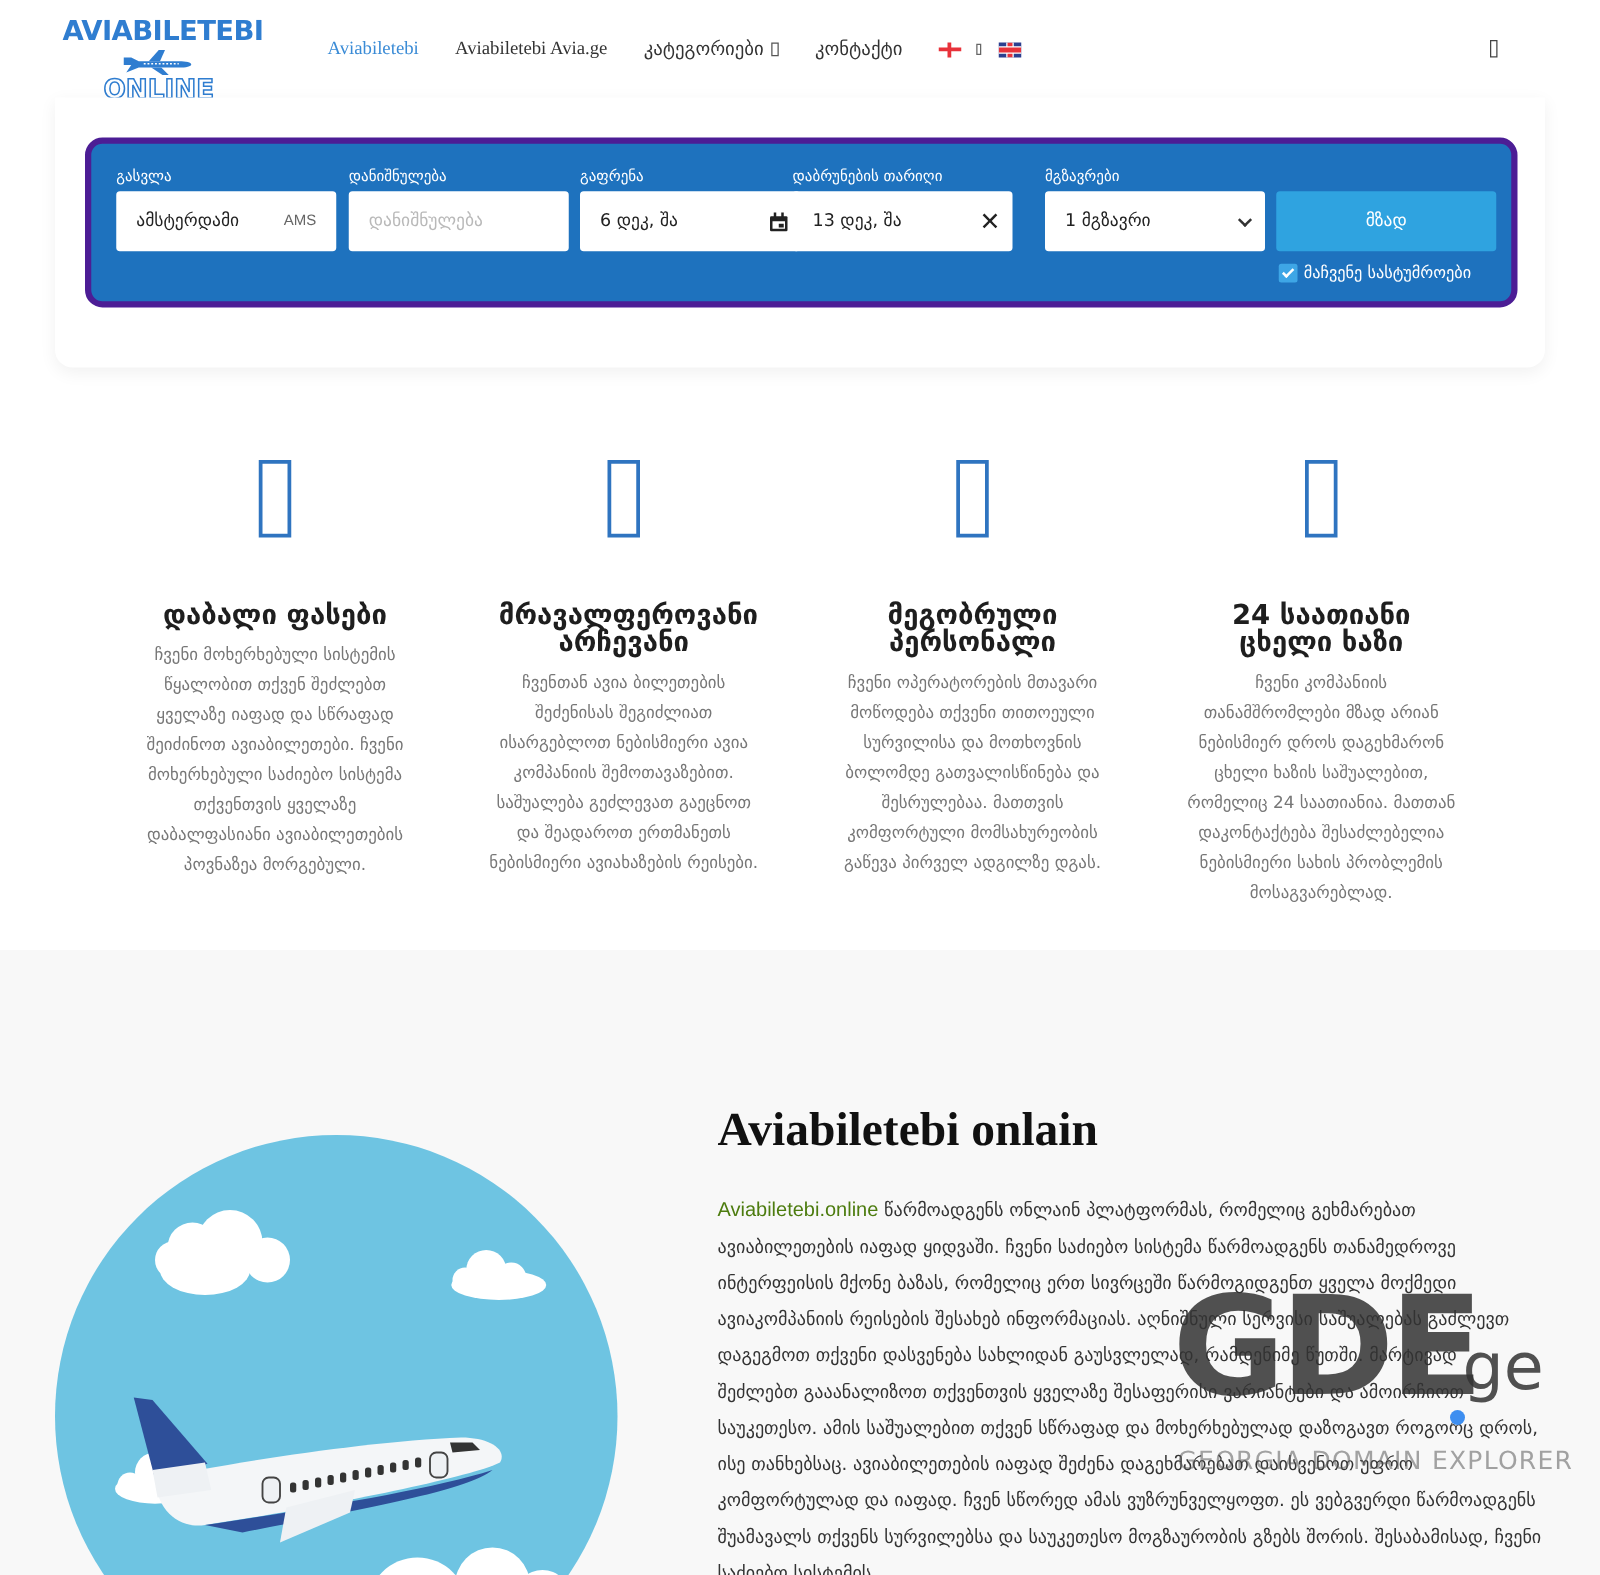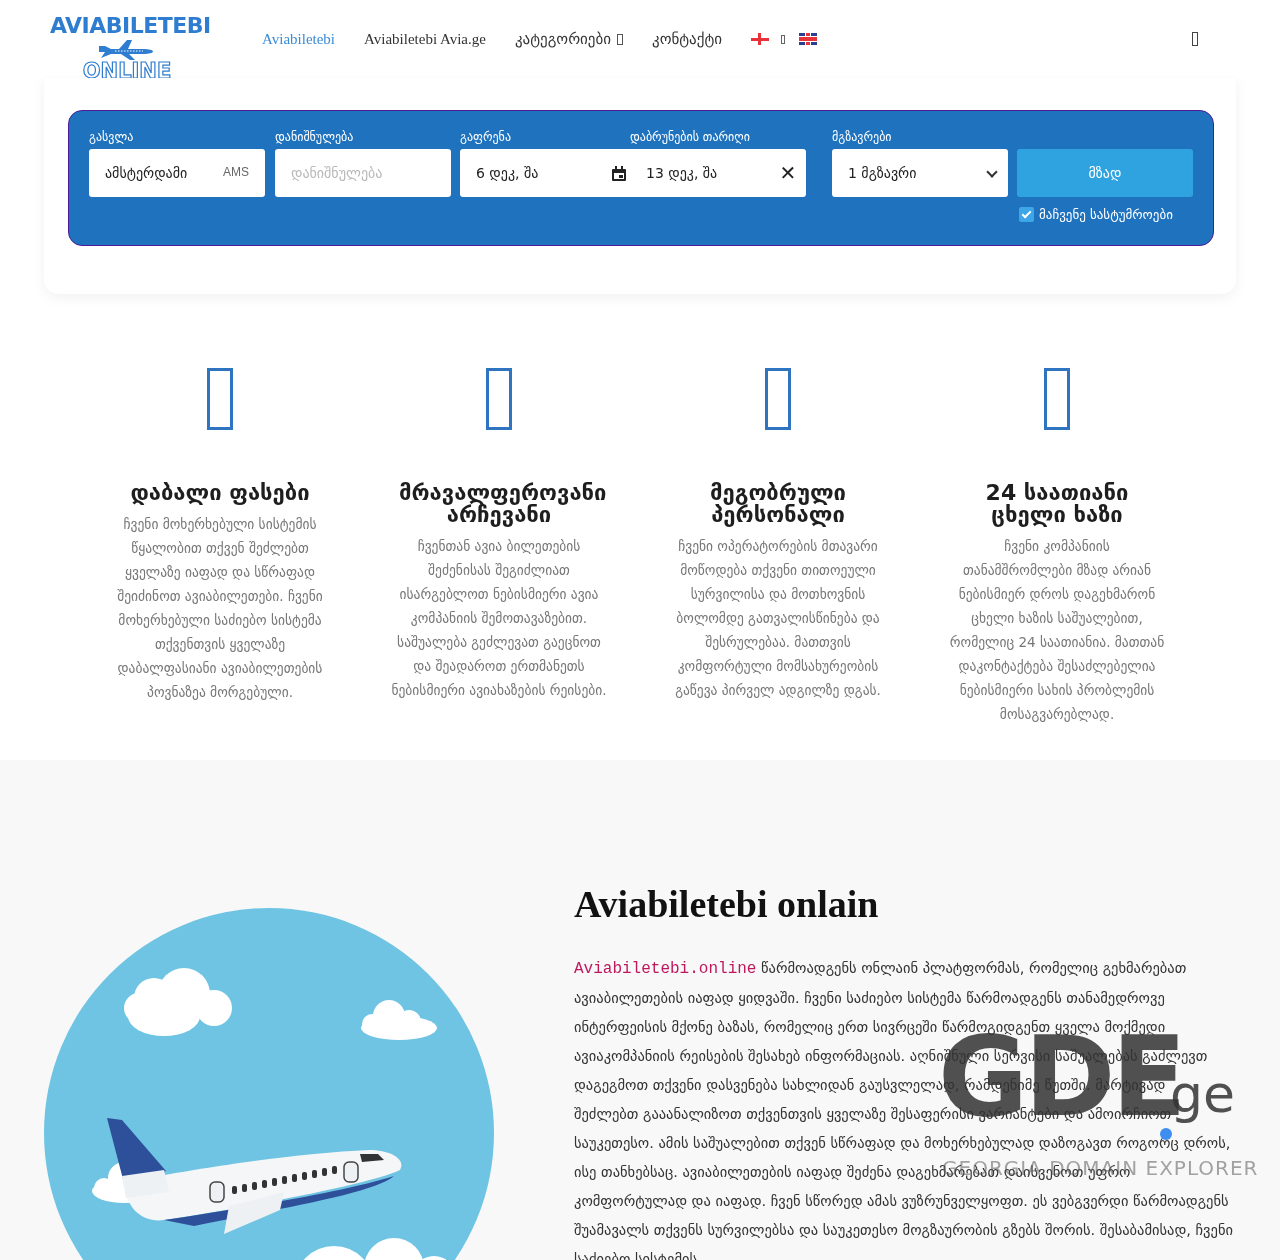--- a/index.html
+++ b/index.html
@@ -21,21 +21,21 @@
   .flag-ge::before { content: ""; position: absolute; left: 7.5px; top: 0; width: 3px; height: 12px; background: #e8323a; }
   .flag-ge::after { content: ""; position: absolute; left: 0; top: 4.5px; width: 18px; height: 3px; background: #e8323a; }
   .flag-uk { background: #2c3f8f; overflow: hidden; }
   .flag-uk::before { content: ""; position: absolute; left: 7px; top: 0; width: 4px; height: 12px; background: #e8323a; box-shadow: 0 0 0 1px #fff; }
   .flag-uk::after { content: ""; position: absolute; left: 0; top: 4px; width: 18px; height: 4px; background: #e8323a; box-shadow: 0 0 0 1px #fff; }
   .small-box { display: inline-block; width: 4px; height: 9px; border: 1px solid #666; margin-right: 14px; vertical-align: 0px; }
   .search-toggle { position: absolute; left: 1192px; top: 32px; width: 6px; height: 14px; border: 1px solid #444; }
 
   
   .search-card { position: absolute; left: 44px; top: 78px; width: 1192px; height: 216px; background: #fff; border-radius: 0 0 14px 14px; box-shadow: 0 4px 14px rgba(0,0,0,0.06); }
-  .search-panel { position: absolute; left: 68px; top: 110px; width: 1146px; height: 136px; background: #1e72be; border-radius: 14px; border: 1px solid #4c1d95; }
+  .search-panel { position: absolute; left: 68px; top: 110px; width: 1146px; height: 136px; background: #1e72be; border-radius: 14px; border: 5px solid #4c1d95; }
   .field { position: absolute; top: 18px; }
   .field .label { font-size: 12px; color: #fff; height: 20px; line-height: 16px; white-space: nowrap; }
   .field .box { width: 176px; height: 48px; background: #fff; border-radius: 3px; position: relative; display: flex; align-items: center; padding-left: 16px; font-size: 14px; color: #222; }
   .field .box.placeholder { color: #b9b9b9; }
   .iata { position: absolute; right: 16px; top: 16px; font-family: "Liberation Sans", sans-serif; font-size: 12px; color: #666; }
   .cal-icon { position: absolute; right: 10px; top: 17px; width: 14px; height: 15px; }
   .cal-icon .b { position: absolute; left: 0; top: 3px; width: 14px; height: 12px; background: #222; border-radius: 1px; }
   .cal-icon .w { position: absolute; left: 2px; top: 7px; width: 10px; height: 6px; background: #fff; }
   .cal-icon .d { position: absolute; left: 7px; top: 9px; width: 4px; height: 3px; background: #222; }
   .cal-icon .t1, .cal-icon .t2 { position: absolute; top: 0; width: 2px; height: 4px; background: #222; }
@@ -52,21 +52,21 @@
   .feature { position: absolute; top: 0; width: 280px; text-align: center; }
   .feature .ficon { margin: 8px auto 0; width: 26px; height: 62px; border: 3px solid #2f74c0; }
   .feature h3 { margin-top: 52px; font-size: 22px; font-weight: bold; color: #1e1e1e; line-height: 22px; padding: 0 40px; }
   .feature p { margin-top: 8px; font-size: 13.5px; color: #777; line-height: 24px; padding: 0 32px; }
 
   
   .about { position: absolute; left: 0; top: 760px; width: 1280px; height: 500px; background: #f8f8f8; overflow: hidden; }
   .illus { position: absolute; left: 44px; top: 148px; width: 450px; height: 450px; border-radius: 50%; background: #6ec4e2; overflow: hidden; }
   .about h2 { position: absolute; left: 574px; top: 122px; font-family: "Liberation Serif", serif; font-size: 38px; font-weight: bold; color: #111; }
   .about .text { position: absolute; left: 574px; top: 194px; width: 660px; font-size: 14.5px; line-height: 29px; color: #333; }
-  .about .text a { font-family: Liberation Mono, monospace; font-size: 16px; color: #be185d; text-decoration: none; }
+  .about .text a { font-family: Liberation Sans, sans-serif; font-size: 16px; color: #4d7c0f; text-decoration: none; }
 
   
   .wm { position: absolute; left: 938px; top: 1012px; width: 300px; height: 180px; pointer-events: none; }
   .wm .gde { position: absolute; left: 0; top: 0; font-family: "DejaVu Sans", sans-serif; font-weight: bold; font-size: 110px; letter-spacing: -4px; color: rgba(50,50,50,0.85); line-height: 130px; }
   .wm .ge { position: absolute; left: 232px; top: 52px; font-family: "DejaVu Sans", sans-serif; font-size: 52px; color: rgba(50,50,50,0.85); }
   .wm .dot { position: absolute; left: 222px; top: 116px; width: 12px; height: 12px; border-radius: 50%; background: #3d8ef0; }
   .wm .sub { position: absolute; left: 4px; top: 144px; font-family: "DejaVu Sans", sans-serif; font-size: 20px; letter-spacing: 1px; color: rgba(90,90,90,0.55); white-space: nowrap; }
 </style>
 </head>
 <body>

